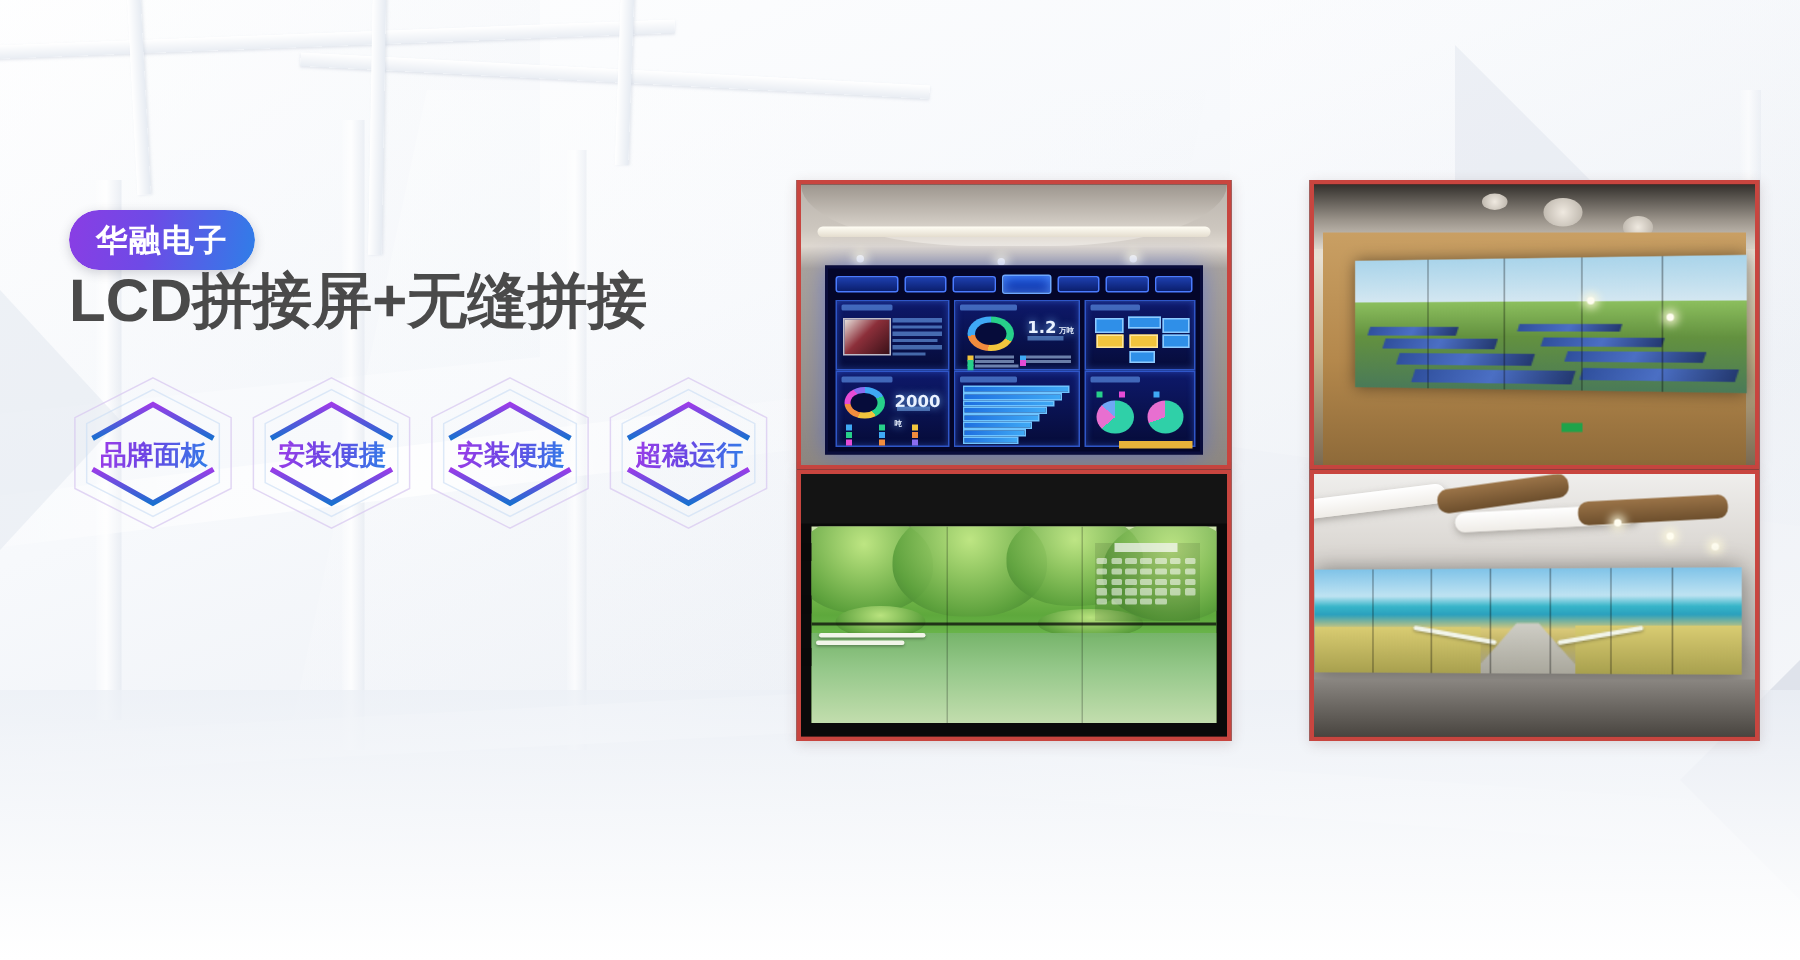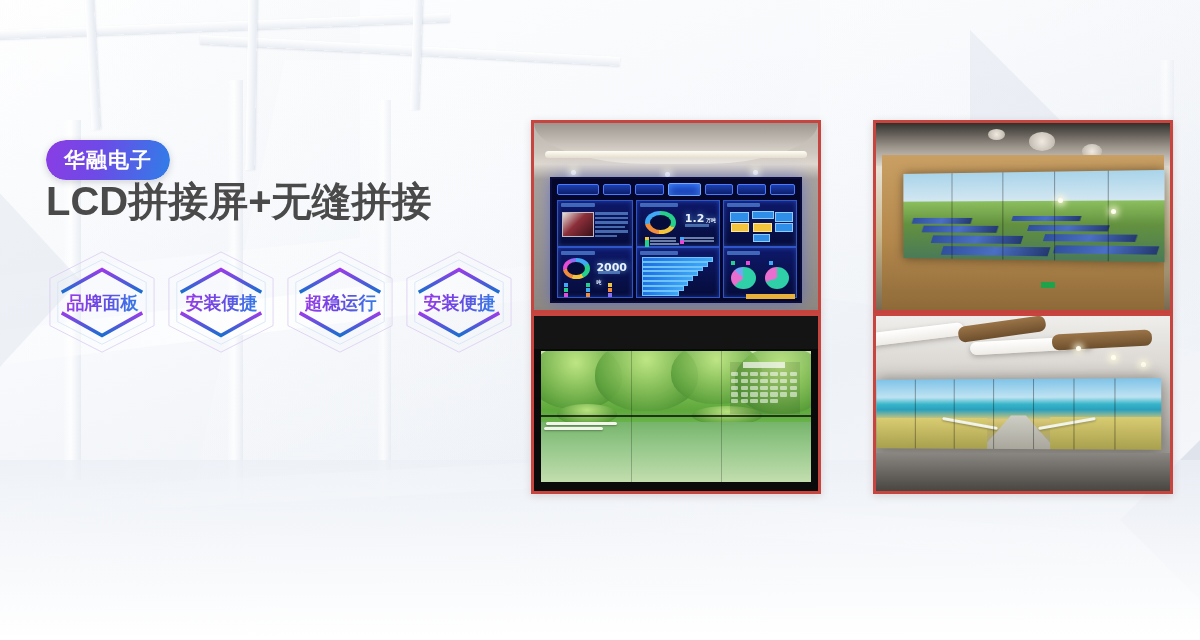--- a/index.html
+++ b/index.html
@@ -201,31 +201,31 @@
         <span class="feat-label">安装便捷</span>
       </div>
 
       <div class="feat">
         <svg class="hexOuter" viewBox="0 0 115 110">
           <polygon points="57,4 110,31 110,79 57,106 4,79 4,31" fill="none" stroke="#d8c8f0" stroke-width="1" opacity=".75"></polygon>
           <polygon points="57,12 102,35 102,75 57,98 12,75 12,35" fill="none" stroke="#cfe0f5" stroke-width="1" opacity=".7"></polygon>
           <polyline points="16,45 57,22 98,45" fill="none" stroke="url(#g1)" stroke-width="3.6"></polyline>
           <polyline points="16,66 57,89 98,66" fill="none" stroke="url(#g1)" stroke-width="3.6"></polyline>
         </svg>
-        <span class="feat-label">超稳运行</span>
+        <span class="feat-label">安装便捷</span>
       </div>
 
       <div class="feat">
         <svg class="hexOuter" viewBox="0 0 115 110">
           <polygon points="57,4 110,31 110,79 57,106 4,79 4,31" fill="none" stroke="#d8c8f0" stroke-width="1" opacity=".75"></polygon>
           <polygon points="57,12 102,35 102,75 57,98 12,75 12,35" fill="none" stroke="#cfe0f5" stroke-width="1" opacity=".7"></polygon>
           <polyline points="16,45 57,22 98,45" fill="none" stroke="url(#g1)" stroke-width="3.6"></polyline>
           <polyline points="16,66 57,89 98,66" fill="none" stroke="url(#g1)" stroke-width="3.6"></polyline>
         </svg>
-        <span class="feat-label">安装便捷</span>
+        <span class="feat-label">超稳运行</span>
       </div>
 
     </div>
   </div>
 
   <div class="photo" style="left:531px;top:120px;width:284px;height:187px;">
     <div class="ph-inner">
       <div class="p1room"></div>
       <div class="p1ceil"></div>
       <div class="p1ceilband"></div>

